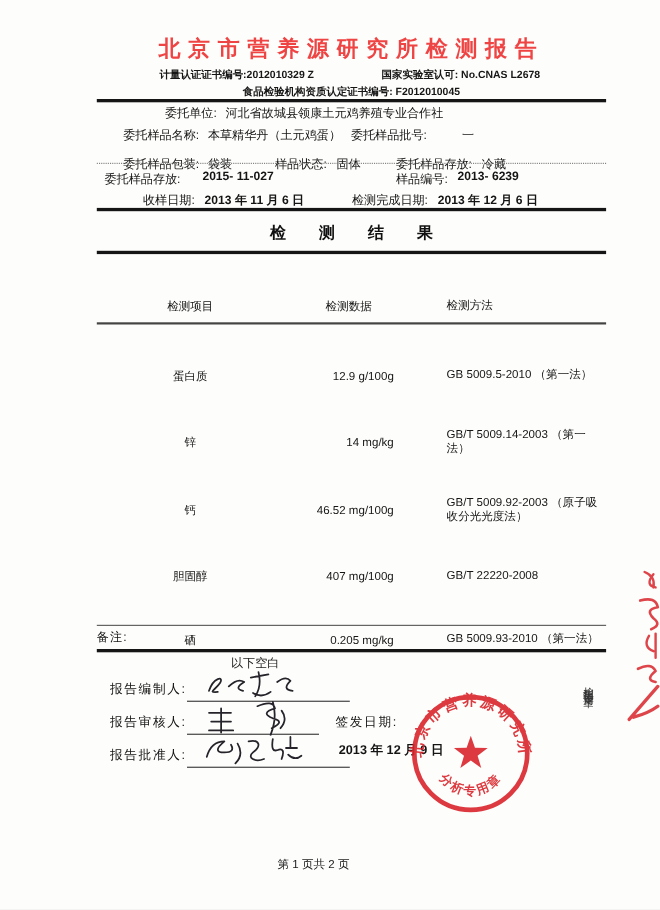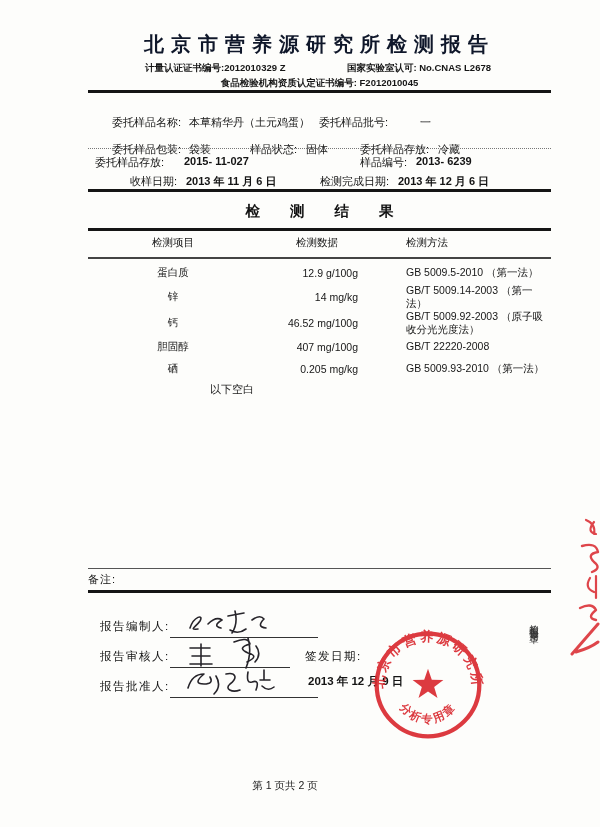--- a/index.html
+++ b/index.html
@@ -6,21 +6,21 @@
   .page{
     position:relative;width:600px;height:827px;margin:0 auto;
     background:#fdfdfb;overflow:hidden;
     font-family:"Liberation Sans","DejaVu Sans",sans-serif;
     color:#1b1b1b;
   }
   .abs{position:absolute;}
   
   .report-title{
     left:88px;top:31px;width:463px;text-align:center;
-    font-size:20px;font-weight:bold;letter-spacing:7px;color:#0f172a;
+    font-size:20px;font-weight:bold;letter-spacing:7px;color:#ef4444;
   }
   .cert-row{
     left:145px;top:62px;width:346px;display:flex;justify-content:space-between;
     font-size:9.5px;font-weight:bold;color:#161616;
   }
   .cert-row2{
     left:88px;top:77px;width:463px;text-align:center;
     font-size:9.5px;font-weight:bold;color:#161616;
   }
   .hline{left:88px;width:463px;background:#151515;}
@@ -29,21 +29,21 @@
   .dotted{height:0;border-top:1.4px dotted #777;background:none;}
   
   .info-row{left:88px;width:463px;height:14px;font-size:11px;color:#141414;font-weight:500;}
   .info-row span{position:absolute;white-space:nowrap;}
   
   .section-title{
     left:88px;top:202px;width:463px;text-align:center;
     font-size:14.5px;font-weight:bold;letter-spacing:13px;color:#111;text-indent:13px;
   }
   .rtable{left:88px;top:233px;width:463px;font-size:10.5px;color:#161616;}
-  .trow{display:grid;grid-template-columns:170px 118px 175px;align-items:center;min-height:22px;}
+  .trow{display:grid;grid-template-columns:170px 118px 175px;align-items:center;min-height:22px;margin-top:36px;}
   .trow .c1{text-align:center;}
   .trow .c2{text-align:right;padding-right:18px;}
   .trow .c3{text-align:left;padding-left:30px;line-height:1.25;}
   .thead{min-height:20px;font-weight:500;}
   .thead .c2{text-align:center;padding-right:0;}
   .header-rule{height:1.5px;background:#444;margin:4px 0 3px 0;}
   .endnote{margin-top:2px;text-align:center;width:288px;font-size:11px;color:#222;}
   
   .remarks-label{left:88px;top:572px;font-size:11px;color:#141414;letter-spacing:1px;}
   .sig-label{font-size:11.5px;color:#141414;letter-spacing:1.5px;}
@@ -71,20 +71,24 @@
 
   <div class="abs report-title">北京市营养源研究所检测报告</div>
   <div class="abs cert-row">
     <span>计量认证证书编号:2012010329 Z</span>
     <span>国家实验室认可: No.CNAS L2678</span>
   </div>
   <div class="abs cert-row2">食品检验机构资质认定证书编号: F2012010045</div>
 
   <div class="abs hline thick" style="top:90px;"></div>
 
+  <div class="abs info-row" style="top:95px;">
+    <span style="left:62px;">委托单位:</span>
+    <span style="left:117px;">河北省故城县领康土元鸡养殖专业合作社</span>
+  </div>
   <div class="abs info-row" style="top:115px;">
     <span style="left:24px;">委托样品名称:</span>
     <span style="left:101px;">本草精华丹（土元鸡蛋）</span>
     <span style="left:231px;">委托样品批号:</span>
     <span style="left:332px;">一</span>
   </div>
   <div class="abs info-row" style="top:142px;">
     <span style="left:24px;">委托样品包装:</span>
     <span style="left:101px;">袋装</span>
     <span style="left:162px;">样品状态:</span>

